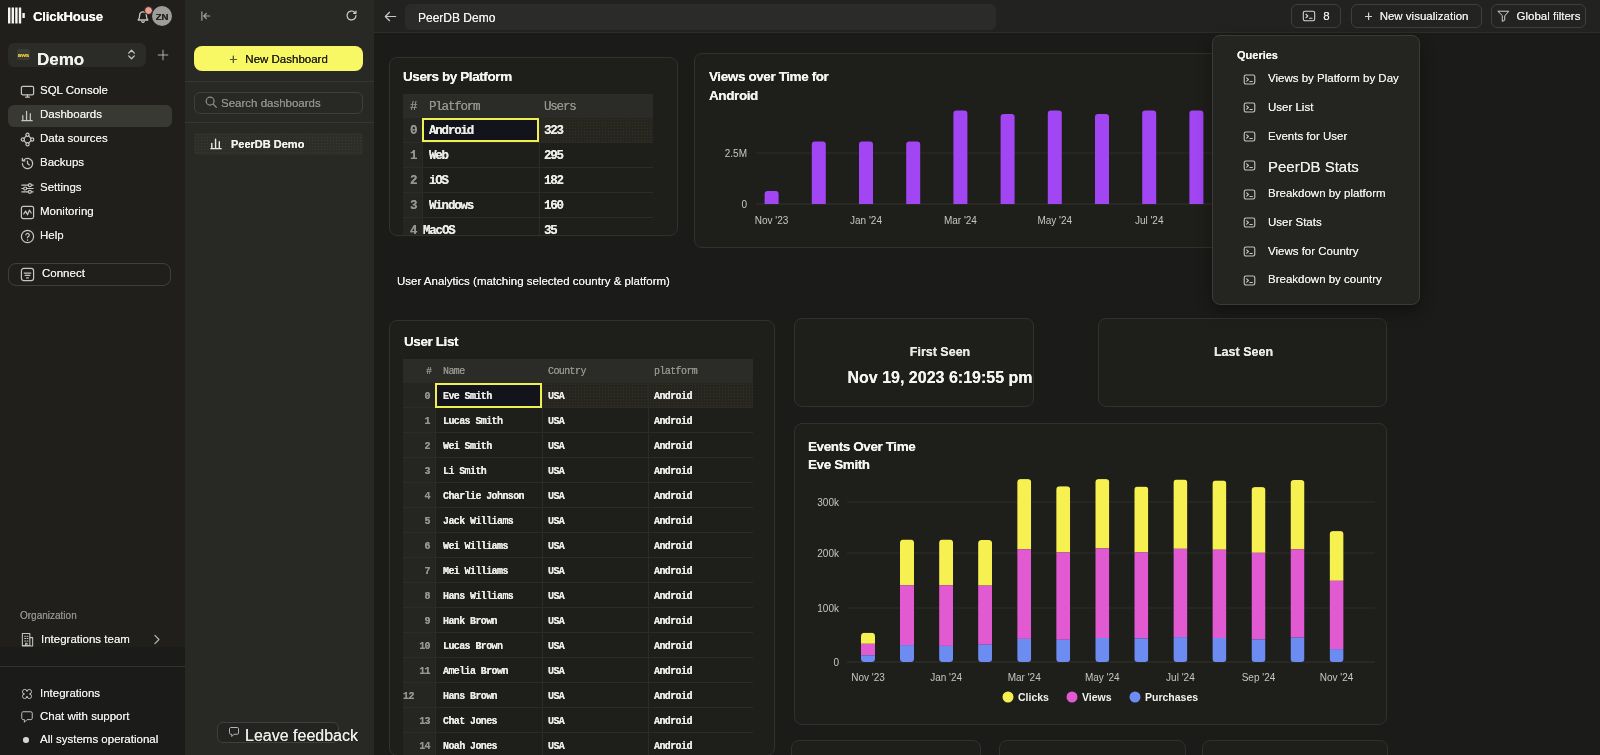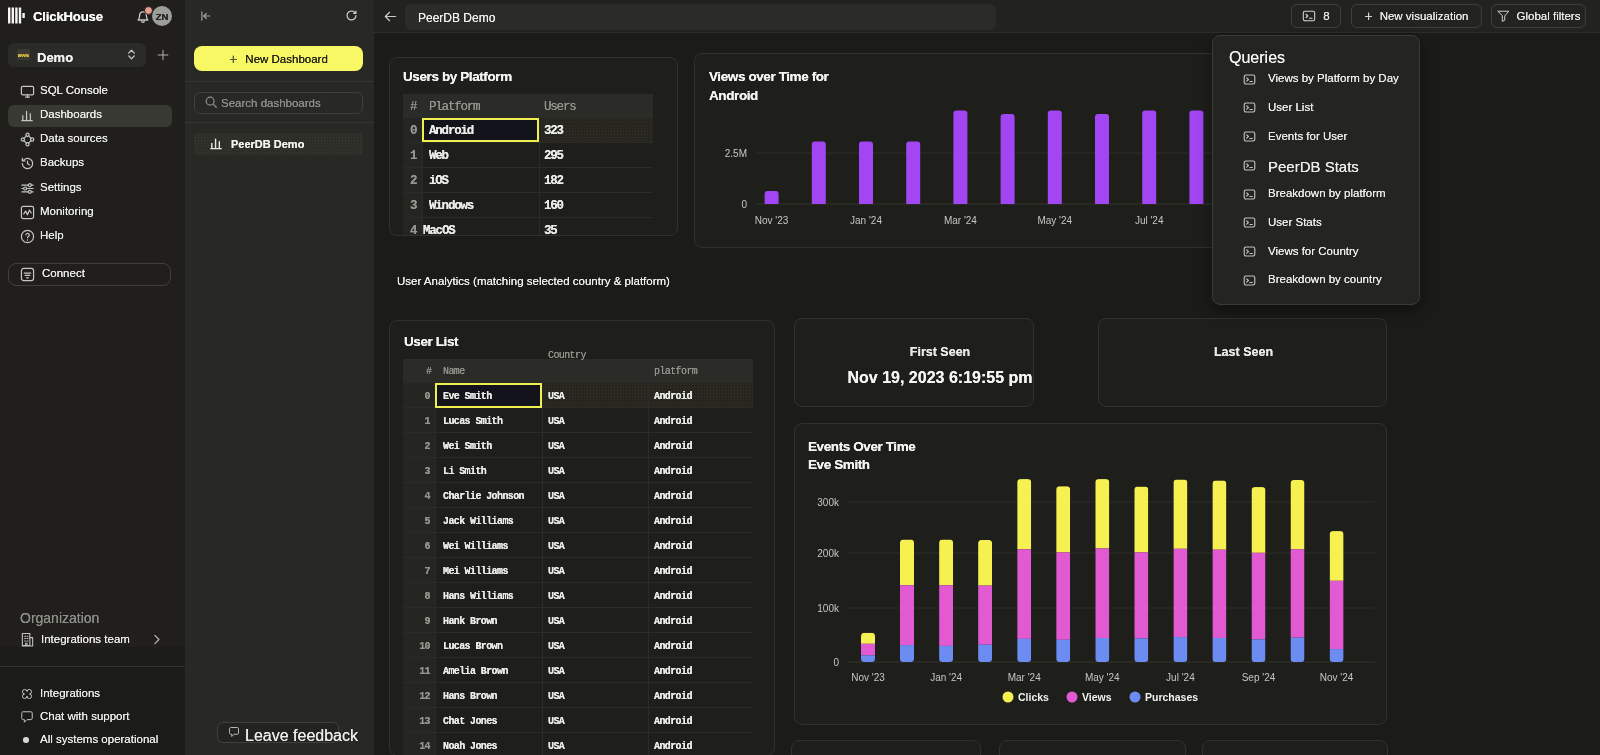--- a/index.html
+++ b/index.html
@@ -38,21 +38,21 @@
       <path d="M3.2 12h9.6c-.9-1-1.4-1.6-1.4-4.2 0-2.3-1.1-4-3.4-4s-3.4 1.7-3.4 4c0 2.6-.5 3.2-1.4 4.2z"></path>
       <path d="M6.8 13.6a1.4 1.4 0 0 0 2.4 0"></path>
     </svg>
   <div class="abs" style="left:152px;top:6px;width:20px;height:20px;border-radius:50%;background:#9d9d99;
        display:flex;align-items:center;justify-content:center;font-size:9.5px;font-weight:bold;color:#26261f">ZN</div>
   <div class="abs" style="left:144px;top:6px;width:9px;height:9px;border-radius:50%;background:#eb9f90;border:1.5px solid #201f1c"></div>
 
   <div class="abs" style="left:8px;top:43px;width:138px;height:24px;background:#2b2b28;border-radius:6px"></div>
   <div class="abs" style="left:17px;top:49px;width:13px;height:11px;border-radius:2px;background:#3a3a33;
        color:#e3c53c;font-size:6px;font-weight:bold;display:flex;align-items:center;justify-content:center">aws</div>
-  <div class="abs" style="left:37px;top:50px;font-size:13px;font-weight:bold;color:#f2f2ef">Demo</div>
+  <div class="abs" style="left:37px;top:50px;font-size:17px;font-weight:bold;color:#f2f2ef">Demo</div>
   <svg width="15" height="15" viewBox="0 0 16 16" fill="none" stroke="#c6c6c2" stroke-width="1.4" stroke-linecap="round" stroke-linejoin="round" style="position:absolute;left:124px;top:47px">
       <path d="M5 6.5L8 3.5l3 3M5 9.5l3 3 3-3"></path>
     </svg>
   <svg width="14" height="14" viewBox="0 0 16 16" fill="none" stroke="#b5b5b1" stroke-width="1.1" stroke-linecap="round" stroke-linejoin="round" style="position:absolute;left:156px;top:48px">
       <path d="M8 2.5v11M2.5 8h11"></path>
     </svg>
 
   <svg width="15" height="15" viewBox="0 0 16 16" fill="none" stroke="#c6c6c2" stroke-width="1.3" stroke-linecap="round" stroke-linejoin="round" style="position:absolute;left:20px;top:83.5px">
       <rect x="1.5" y="2.5" width="13" height="9" rx="1.5"></rect>
       <path d="M6 14h4M8 11.5V14"></path>
@@ -94,21 +94,21 @@
     </svg>
 <div class="abs navtxt" style="left:40px;top:229px">Help</div>
 
   <div class="abs" style="left:8px;top:263px;width:163px;height:23px;border:1px solid #3f3f3b;border-radius:8px"></div>
   <svg width="15" height="15" viewBox="0 0 16 16" fill="none" stroke="#c6c6c2" stroke-width="1.3" stroke-linecap="round" stroke-linejoin="round" style="position:absolute;left:20px;top:267px">
       <rect x="1.5" y="1.5" width="13" height="13" rx="2.5"></rect>
       <path d="M4.5 6.5h7M5.5 9h5M7 11.5h2"></path>
     </svg>
   <div class="abs navtxt" style="left:42px;top:267px">Connect</div>
 
-  <div class="abs" style="left:20px;top:610px;font-size:14px;color:#8f8f8a">Organization</div>
+  <div class="abs" style="left:20px;top:610px;font-size:10px;color:#8f8f8a">Organization</div>
   <svg width="15" height="15" viewBox="0 0 16 16" fill="none" stroke="#c6c6c2" stroke-width="1.1" stroke-linecap="round" stroke-linejoin="round" style="position:absolute;left:20px;top:632px">
       <rect x="2.5" y="1.5" width="8" height="13"></rect>
       <path d="M10.5 6h3v9h-11M5 4.5h1M7.5 4.5h1M5 7h1M7.5 7h1M5 9.5h1M7.5 9.5h1M6 14.5v-2.5h1.5V14.5"></path>
     </svg>
   <div class="abs navtxt" style="left:41px;top:633px">Integrations team</div>
   <svg width="13" height="13" viewBox="0 0 16 16" fill="none" stroke="#b5b5b1" stroke-width="1.5" stroke-linecap="round" stroke-linejoin="round" style="position:absolute;left:150px;top:633px">
       <path d="M6 3l5 5-5 5"></path>
     </svg>
   <div class="abs" style="left:0;top:666px;width:185px;height:1px;background:#32322e"></div>
   <svg width="14" height="14" viewBox="0 0 16 16" fill="none" stroke="#c6c6c2" stroke-width="1.1" stroke-linecap="round" stroke-linejoin="round" style="position:absolute;left:20px;top:687px">
@@ -254,21 +254,21 @@
 </svg>
   </div>
 
   <div class="abs" style="left:25px;top:275px;font-size:11.5px;color:#f0f0ed">User Analytics (matching selected country &amp; platform)</div>
 
   <div class="card" style="left:17px;top:320px;width:386px;height:436px;overflow:hidden">
     <div class="abs ctitle" style="left:14px;top:13px">User List</div>
     <div class="abs" style="left:13px;top:38px;width:350px;height:24px;background:#2b2b28"></div>
 <div class="abs mono2h g" style="left:36px;top:45px">#</div>
 <div class="abs mono2h g" style="left:53px;top:45px">Name</div>
-<div class="abs mono2h g" style="left:158px;top:29px">Country</div>
+<div class="abs mono2h g" style="left:158px;top:45px">Country</div>
 <div class="abs mono2h g" style="left:264px;top:45px">platform</div>
 <div class="abs dots" style="left:13px;top:62px;width:350px;height:25px;background-color:#26261f"></div>
 <div class="abs" style="left:13px;top:62px;width:32px;height:25px;background:#252522;border-bottom:1px solid #2b2b28"></div>
 <div class="abs" style="left:45px;top:62px;width:318px;height:25px;border-bottom:1px solid #2b2b28;border-left:1px solid #2b2b28"></div>
 <div class="abs mono2 g" style="left:13px;width:27px;text-align:right;top:70px">0</div>
 <div class="abs mono2 w" style="left:53px;top:70px">Eve Smith</div>
 <div class="abs mono2 w" style="left:158px;top:70px">USA</div>
 <div class="abs mono2 w" style="left:264px;top:70px">Android</div>
 <div class="abs" style="left:152px;top:62px;width:1px;height:25px;background:#2b2b28"></div>
 <div class="abs" style="left:258px;top:62px;width:1px;height:25px;background:#2b2b28"></div>
@@ -357,21 +357,21 @@
 <div class="abs" style="left:13px;top:337px;width:32px;height:25px;background:#252522;border-bottom:1px solid #2b2b28"></div>
 <div class="abs" style="left:45px;top:337px;width:318px;height:25px;border-bottom:1px solid #2b2b28;border-left:1px solid #2b2b28"></div>
 <div class="abs mono2 g" style="left:13px;width:27px;text-align:right;top:345px">11</div>
 <div class="abs mono2 w" style="left:53px;top:345px">Amelia Brown</div>
 <div class="abs mono2 w" style="left:158px;top:345px">USA</div>
 <div class="abs mono2 w" style="left:264px;top:345px">Android</div>
 <div class="abs" style="left:152px;top:337px;width:1px;height:25px;background:#2b2b28"></div>
 <div class="abs" style="left:258px;top:337px;width:1px;height:25px;background:#2b2b28"></div>
 <div class="abs" style="left:13px;top:362px;width:32px;height:25px;background:#252522;border-bottom:1px solid #2b2b28"></div>
 <div class="abs" style="left:45px;top:362px;width:318px;height:25px;border-bottom:1px solid #2b2b28;border-left:1px solid #2b2b28"></div>
-<div class="abs mono2 g" style="left:13px;width:27px;text-align:right;top:370px">12</div>
+<div class="abs mono2 g" style="left:13px;width:27px;top:370px">12</div>
 <div class="abs mono2 w" style="left:53px;top:370px">Hans Brown</div>
 <div class="abs mono2 w" style="left:158px;top:370px">USA</div>
 <div class="abs mono2 w" style="left:264px;top:370px">Android</div>
 <div class="abs" style="left:152px;top:362px;width:1px;height:25px;background:#2b2b28"></div>
 <div class="abs" style="left:258px;top:362px;width:1px;height:25px;background:#2b2b28"></div>
 <div class="abs" style="left:13px;top:387px;width:32px;height:25px;background:#252522;border-bottom:1px solid #2b2b28"></div>
 <div class="abs" style="left:45px;top:387px;width:318px;height:25px;border-bottom:1px solid #2b2b28;border-left:1px solid #2b2b28"></div>
 <div class="abs mono2 g" style="left:13px;width:27px;text-align:right;top:395px">13</div>
 <div class="abs mono2 w" style="left:53px;top:395px">Chat Jones</div>
 <div class="abs mono2 w" style="left:158px;top:395px">USA</div>
@@ -529,21 +529,21 @@
         <text x="350" y="277" class="lg">Purchases</text>
 </svg>
   </div>
 
   <div class="card" style="left:419px;top:740px;width:190px;height:60px"></div>
   <div class="card" style="left:627px;top:740px;width:187px;height:60px"></div>
   <div class="card" style="left:830px;top:740px;width:186px;height:60px"></div>
 
   <div class="abs" style="left:840px;top:35px;width:208px;height:270px;background:#242421;border:1px solid #3a3a36;
        border-radius:8px;box-shadow:0 6px 16px rgba(0,0,0,0.38);z-index:10">
-    <div class="abs" style="left:16px;top:13px;font-size:16px;font-weight:normal;color:#f4f4f2">Queries</div>
+    <div class="abs" style="left:24px;top:13px;font-size:11px;font-weight:bold;color:#f4f4f2">Queries</div>
     <svg width="13" height="13" viewBox="0 0 16 16" fill="none" stroke="#c2c2be" stroke-width="1.4" stroke-linecap="round" stroke-linejoin="round" style="position:absolute;left:30px;top:36.5px">
         <rect x="1.5" y="2.5" width="13" height="11" rx="2"></rect>
         <path d="M4.5 6l2.2 2-2.2 2M8.5 10.5h3"></path>
       </svg>
 <div class="abs" style="left:55px;top:36.0px;font-size:11.5px;color:#ececea">Views by Platform by Day</div>
 <svg width="13" height="13" viewBox="0 0 16 16" fill="none" stroke="#c2c2be" stroke-width="1.4" stroke-linecap="round" stroke-linejoin="round" style="position:absolute;left:30px;top:65.25px">
         <rect x="1.5" y="2.5" width="13" height="11" rx="2"></rect>
         <path d="M4.5 6l2.2 2-2.2 2M8.5 10.5h3"></path>
       </svg>
 <div class="abs" style="left:55px;top:64.8px;font-size:11.5px;color:#ececea">User List</div>

